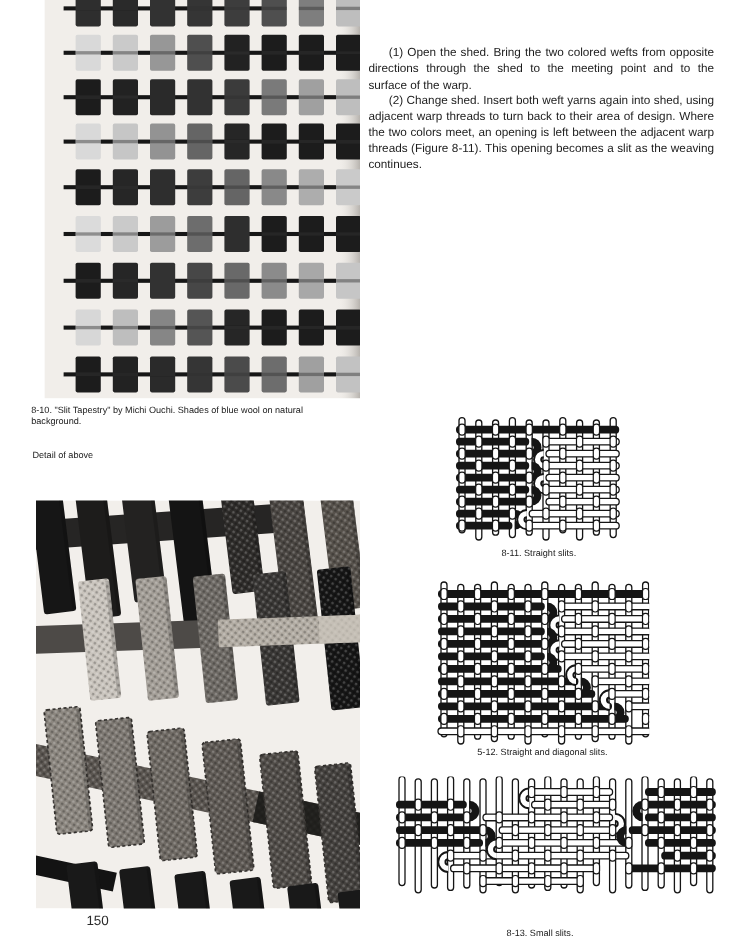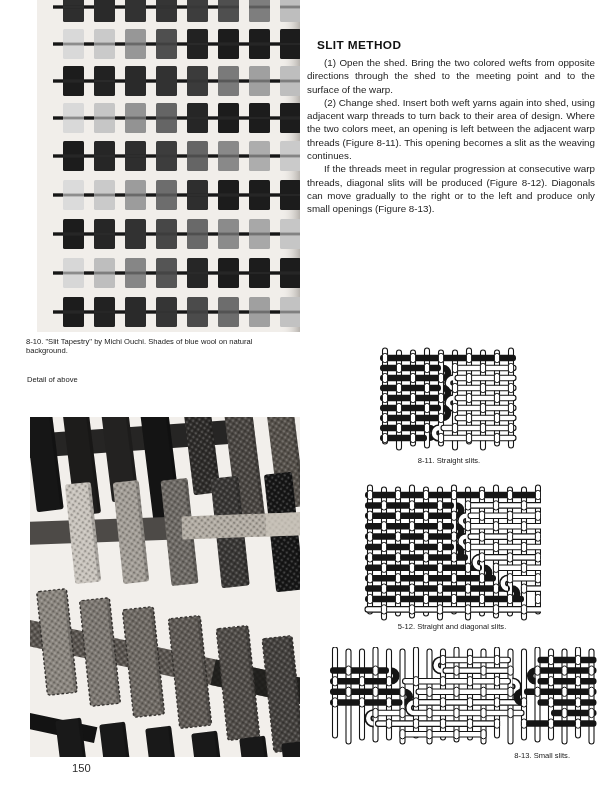--- a/index.html
+++ b/index.html
@@ -16,21 +16,21 @@
   #right-col{left:307px;top:38px;width:288px;}
   #article-heading{font-size:11.8px;font-weight:bold;letter-spacing:0.4px;margin:0 0 4px 10px;color:#111;}
   #right-col p{font-size:9.8px;line-height:13.3px;text-align:justify;text-indent:17px;margin:0;color:#1c1c1c;}
   .figure-svg{position:absolute;}
   #fig11-svg{left:378px;top:347px;}
   #fig12-svg{left:363px;top:484px;}
   #fig13-svg{left:329px;top:647px;}
   .fig-caption{position:absolute;font-size:7.6px;text-align:center;color:#1a1a1a;}
   #fig11-caption{left:378px;top:456px;width:142px;}
   #fig12-caption{left:352px;top:622px;width:200px;}
-  #fig13-caption{left:330px;top:751px;width:240px;text-align:right;}
+  #fig13-caption{left:330px;top:773px;width:240px;}
 </style>
 </head>
 <body>
 
 <svg id="tapestry-photo" class="abs" width="263" height="332" viewBox="0 0 263 332">
     <g id="tapestry-root">
       <rect x="0" y="0" width="263" height="332" fill="#f1eeea"></rect>
       <defs>
         <linearGradient id="edgeShade" x1="0" y1="0" x2="1" y2="0">
           <stop offset="0" stop-color="#f1eeea" stop-opacity="0"></stop>
@@ -341,24 +341,22 @@
           <rect x="254" y="325" width="26" height="48" rx="2.5" fill="#191919"></rect>
           <rect x="276.8" y="327" width="3.2" height="44" fill="#000" opacity="0.16"></rect>
         </g>
       </g>
     </g>
   </svg>
 
 <div id="page-number" class="abs">150</div>
 
 <div id="right-col" class="abs">
-  <h1 id="article-heading">SLIT METHOD</h1>
   <p>(1) Open the shed. Bring the two colored wefts from opposite directions through the shed to the meeting point and to the surface of the warp.</p>
   <p>(2) Change shed. Insert both weft yarns again into shed, using adjacent warp threads to turn back to their area of design. Where the two colors meet, an opening is left between the adjacent warp threads (Figure 8-11). This opening becomes a slit as the weaving continues.</p>
-  <p>If the threads meet in regular progression at consecutive warp threads, diagonal slits will be produced (Figure 8-12). Diagonals can move gradually to the right or to the left and produce only small openings (Figure 8-13).</p>
 </div>
 
 <svg id="fig11-svg" class="figure-svg" width="142" height="108" viewBox="0 0 142 108">
     <rect x="4.5" y="1" width="5" rx="2.5" height="96" fill="#fff" stroke="#151515" stroke-width="1.1"></rect>
     <rect x="18.5" y="3" width="5" rx="2.5" height="100" fill="#fff" stroke="#151515" stroke-width="1.1"></rect>
     <rect x="32.5" y="3" width="5" rx="2.5" height="96" fill="#fff" stroke="#151515" stroke-width="1.1"></rect>
     <rect x="46.5" y="1" width="5" rx="2.5" height="100" fill="#fff" stroke="#151515" stroke-width="1.1"></rect>
     <rect x="60.5" y="3" width="5" rx="2.5" height="96" fill="#fff" stroke="#151515" stroke-width="1.1"></rect>
     <rect x="74.5" y="3" width="5" rx="2.5" height="100" fill="#fff" stroke="#151515" stroke-width="1.1"></rect>
     <rect x="88.5" y="1" width="5" rx="2.5" height="96" fill="#fff" stroke="#151515" stroke-width="1.1"></rect>

